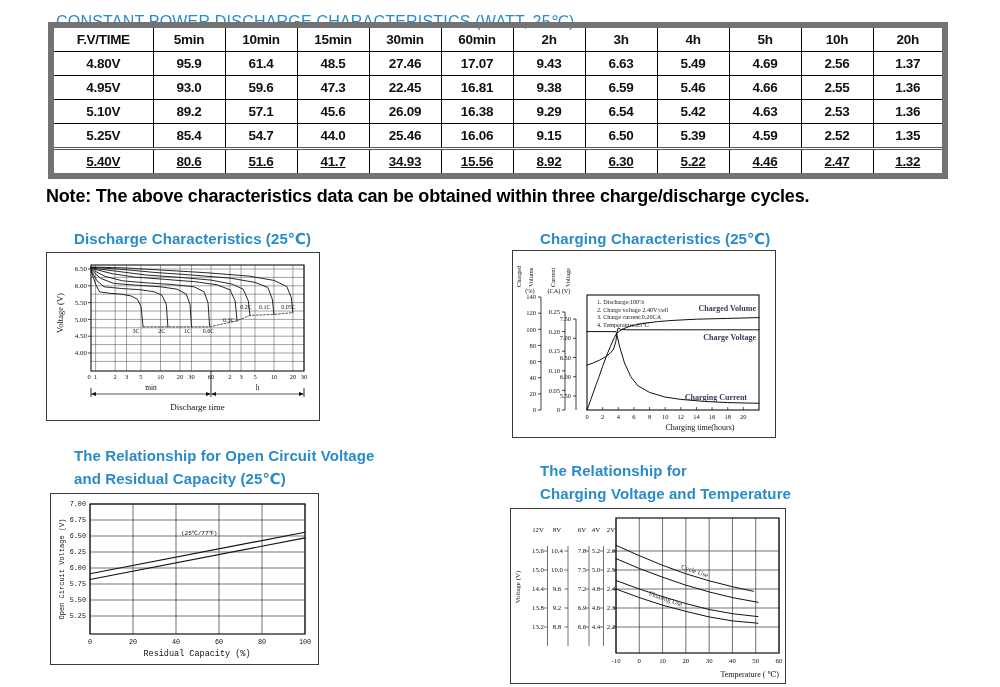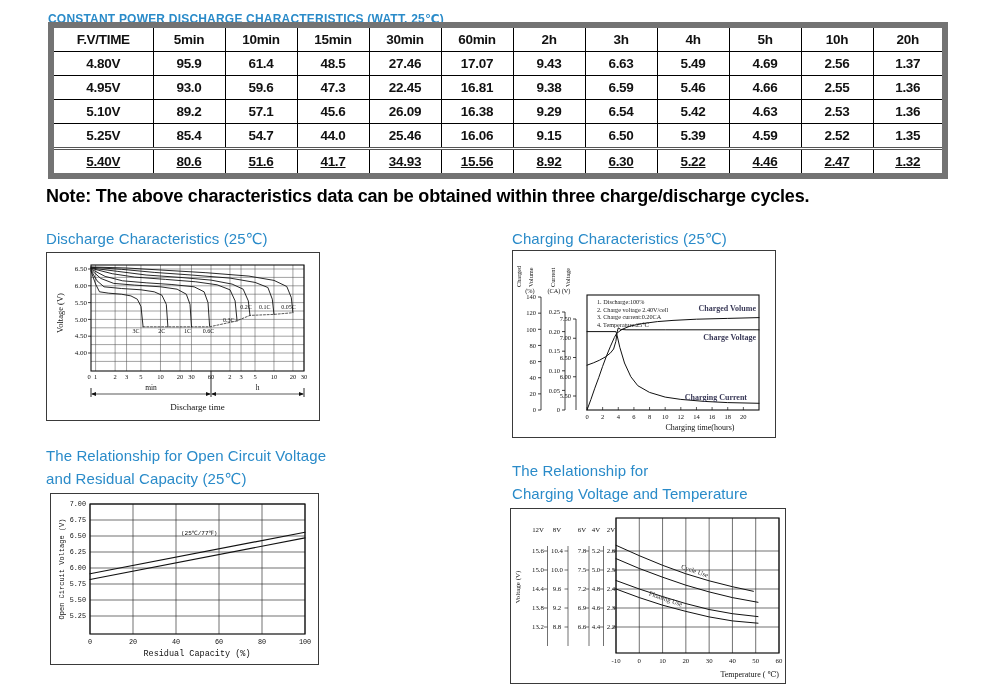--- a/index.html
+++ b/index.html
@@ -3,42 +3,42 @@
 <meta charset="utf-8">
 <style>
   :root { --accent:#2a8bc9; }
   html,body { margin:0; padding:0; }
   body {
     width:1000px; height:687px; position:relative; overflow:hidden;
     background:#ffffff; color:#111;
     font-family:"Liberation Sans","DejaVu Sans",sans-serif;
   }
   .main-title {
-    position:absolute; left:48px; top:12px;
-    font-size:12px; font-weight:700; letter-spacing:.2px; color:var(--accent);
+    position:absolute; left:56px; top:12px;
+    font-size:16px; font-weight:400; letter-spacing:.2px; color:var(--accent);
   }
   #power-table {
     position:absolute; left:48px; top:22px;
     border-collapse:collapse; table-layout:fixed; width:894px;
     border:6px solid #737373;
   }
   #power-table th, #power-table td {
     border:1px solid #000; height:23px; padding:0 1px;
     text-align:center; vertical-align:middle;
     font-size:13.5px; font-weight:700; letter-spacing:-0.3px;
     font-family:"Liberation Sans","DejaVu Sans",sans-serif;
   }
   #power-table tbody tr:last-child td { border-top:3px double #555;text-decoration:underline; }
   .note {
     position:absolute; left:46px; top:186px;
     font-size:18px; font-weight:600; letter-spacing:-0.2px; color:#000;
   }
   .sec-title {
-    position:absolute; font-size:15px; font-weight:400; color:var(--accent);
-    letter-spacing:.1px; line-height:23px; white-space:nowrap;
+    position:absolute; font-size:15px; font-weight:700; color:var(--accent);
+    letter-spacing:.1px; line-height:23px; white-space:nowrap;margin-left:28px;
   }
   .chart-box {
     position:absolute; border:1.5px solid #3a3a3a; background:#fff; box-sizing:content-box;
   }
   svg text { user-select:none; }
 </style>
 </head>
 <body>
 
 <div class="main-title">CONSTANT POWER DISCHARGE CHARACTERISTICS (WATT, 25℃)</div>

